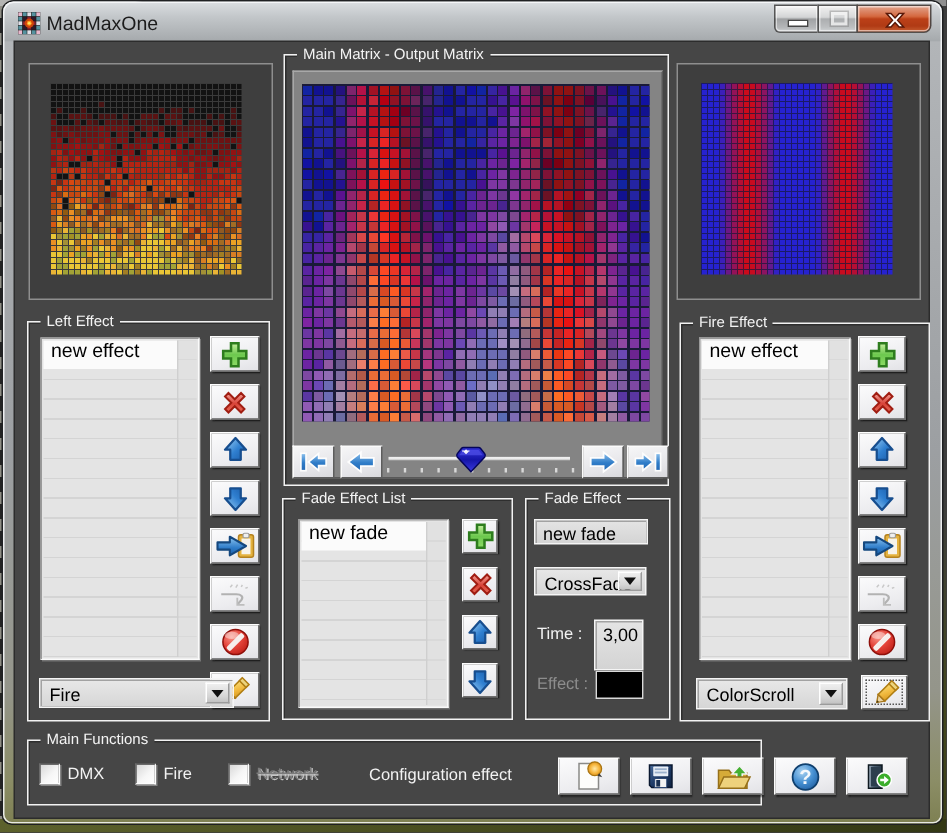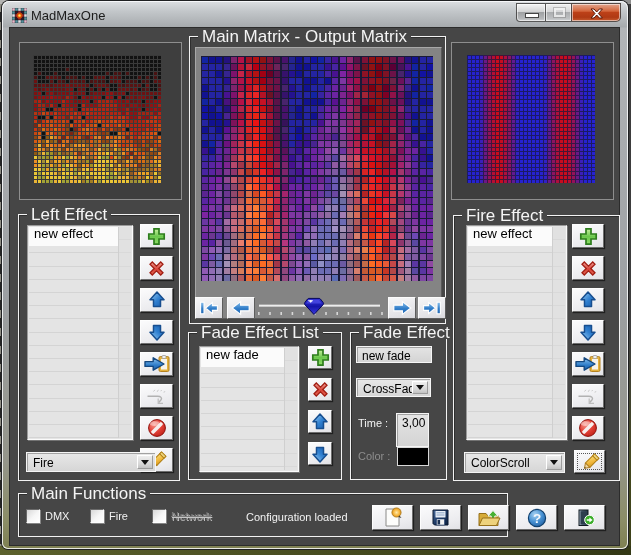--- a/index.html
+++ b/index.html
@@ -17,21 +17,21 @@
 #title-txt{left:31px;top:8px;font-size:13px;color:#1c1c1c}
 #capbtns{left:516px;top:3px;width:105px;height:19px}
 .cap{position:absolute;top:0;height:19px;border:1px solid rgba(70,70,70,.9);box-shadow:inset 0 0 0 1px rgba(255,255,255,.55)}
 #cap-min{left:0;width:30px;border-radius:0 0 0 4px;background:linear-gradient(180deg,#f5f5f5,#d2d3d4 45%,#9fa1a3 50%,#b5b7b9 85%,#cdd0d2)}
 #cap-max{left:29px;width:27px;background:linear-gradient(180deg,#f0f0f0,#d6d7d8 45%,#abadaf 50%,#bec0c2 85%,#d2d5d7)}
 #cap-close{left:55px;width:50px;border-radius:0 0 5px 0;background:linear-gradient(180deg,#e2a58e,#d4663c 42%,#bc4018 50%,#b03a14 78%,#c65c30)}
 #minbar{left:8px;top:9px;width:14px;height:5px;background:#fff;border:1px solid #454545;position:absolute}
 #maxico{left:8px;top:4px;width:11px;height:9px;border:2px solid rgba(245,245,245,.75);outline:1px solid rgba(120,120,120,.4);position:absolute}
 
 .gb{border:1px solid #f2f2f2;box-shadow:inset 1px 1px 0 rgba(30,30,30,.6)}
-.gl{position:absolute;top:-7px;left:8px;background:#464646;padding:0 4px;font-size:17px;color:#f4f4f4;line-height:13px;white-space:nowrap}
+.gl{position:absolute;top:-7px;left:8px;background:#464646;padding:0 4px;font-size:10px;color:#f4f4f4;line-height:13px;white-space:nowrap}
 
 .mpanel{border:1px solid #8e8e8e;background:#3e3e3e}
 
 .list{background:#e4e4e4;border:1px solid #fafafa;border-top-color:#9a9a9a;border-left-color:#9a9a9a;box-shadow:1px 1px 0 rgba(255,255,255,.25)}
 .list .item1{position:absolute;left:1px;top:1px;right:14px;height:19px;background:#fbfbfb;color:#000;font-size:13px;padding:0 0 0 5px;line-height:14px}
 .list .rows{position:absolute;left:1px;top:1px;right:1px;bottom:1px;background:repeating-linear-gradient(180deg,transparent 0 12.2px,#d4d4d4 12.2px 13.2px)}
 .list .vline{position:absolute;top:1px;bottom:1px;right:13px;width:1px;background:#cfcfcf}
 .list .rstrip{position:absolute;top:1px;bottom:1px;right:1px;width:12px;background:#dedede;opacity:.5}
 
 .btn{display:flex;align-items:center;justify-content:center;background:linear-gradient(165deg,#fbfbfc,#ececef 70%,#e2e2e6);border:1px solid #6e6e6e;border-top-color:#fefefe;border-left-color:#fdfdfd;box-shadow:1px 1px 1px rgba(0,0,0,.55)}
@@ -659,21 +659,21 @@
   </div>
 <div class="abs field" style="left:356px;top:346px;width:76px;height:17px">new fade</div>
 <div class="abs combo" style="left:356px;top:378px;width:75px;height:19px">
     <span class="tx">CrossFade</span>
     <span class="ar">
       <span class="tri"></span>
     </span>
   </div>
 <div class="abs small" style="left:358px;top:417px">Time :</div>
 <div class="abs field" style="left:396px;top:413px;width:33px;height:34px">3,00</div>
-<div class="abs small" style="left:358px;top:450px;color:#8d8d8d">Color :</div>
+<div class="abs small" style="left:358px;top:450px;color:#8d8d8d">Effect :</div>
 <div class="abs" style="left:397px;top:447px;width:32px;height:19px;background:#000;border:1px solid #d9d9d9"></div>
 
 <div class="abs gb" style="left:453px;top:215px;width:167px;height:266px">
     <span class="gl">Fire Effect</span>
   </div>
 <div class="abs list" style="left:466px;top:225px;width:101px;height:215px">
  <div class="rows"></div>
     <div class="vline"></div>
     <div class="rstrip"></div>
     <div class="item1">new effect</div>
@@ -793,21 +793,21 @@
 
 <div class="abs gb" style="left:18px;top:493px;width:490px;height:44px">
     <span class="gl">Main Functions</span>
   </div>
 <div class="abs cb" style="left:26px;top:509px"></div>
 <div class="abs cblab" style="left:45px;top:509px">DMX</div>
 <div class="abs cb" style="left:90px;top:509px"></div>
 <div class="abs cblab" style="left:109px;top:509px">Fire</div>
 <div class="abs cb" style="left:152px;top:509px"></div>
 <div class="abs cblab" style="left:171px;top:509px;color:#7b7b7b;text-shadow:1px 1px 0 #c6c6c6;text-decoration:line-through">Network</div>
-<div class="abs small" style="left:246px;top:511px">Configuration loaded</div>
+<div class="abs small" style="left:246px;top:511px">Configuration effect</div>
 <div class="abs btn" style="left:372px;top:505px;width:41px;height:25px">
     <svg width="22" height="21">
       <defs>
         <radialGradient id="gd" cx=".5" cy=".5" r=".6">
           <stop offset="0" stop-color="#ffe9a8"></stop>
           <stop offset=".55" stop-color="#f6b53c"></stop>
           <stop offset="1" stop-color="#c87d10"></stop>
         </radialGradient>
       </defs>
       <path d="M4 2h9l4 4v13H4z" fill="#fdfdfb" stroke="#8a8a88" stroke-width="1"></path>

